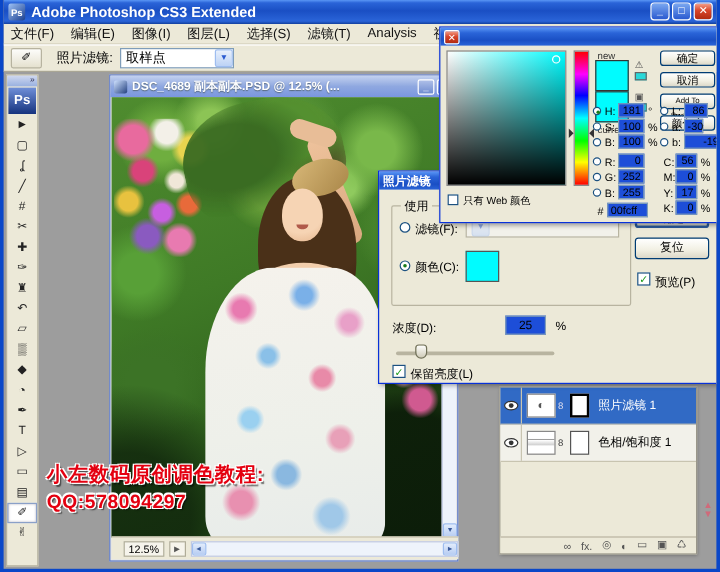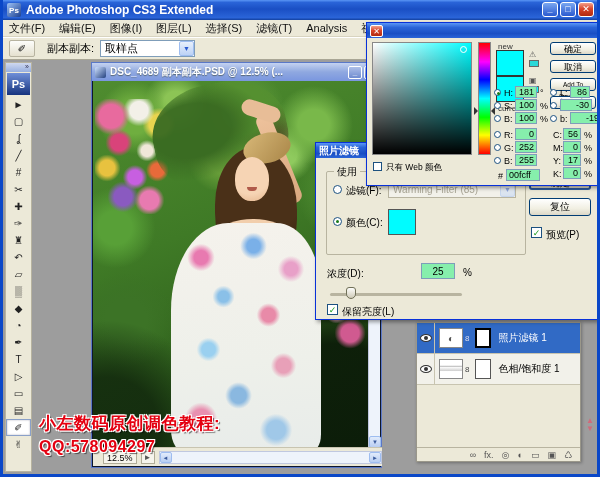--- a/index.html
+++ b/index.html
@@ -41,21 +41,21 @@
     border:1px solid #b7b3a0; z-index:6; }
   .toolbox-head { height:9px; background:linear-gradient(#cfd8ef,#98b0e0); color:#335; font-size:7px;
     line-height:8px; text-align:right; padding-right:2px; }
   .ps-logo { height:22px; margin:1px; background:linear-gradient(180deg,#6f8fd8,#16337e);
     color:#fff; font-weight:bold; font-size:11px; display:flex; align-items:center; justify-content:center; }
   .tool { height:17px; display:flex; align-items:center; justify-content:center; font-size:10px; color:#222; }
   .tool.selected { background:#fff; border:1px solid #8aa0c8; box-shadow:inset 0 0 2px #aab; }
 
   
   .docwin { position:absolute; left:88px; top:62px; width:291px; height:406px; z-index:2;
-    background:#0f172a; border:1px solid #5a78c8; }
+    background:#e5e5e5; border:1px solid #5a78c8; }
   .doc-titlebar { height:18px; background:linear-gradient(180deg,#c4d2f0,#8fa8e0 50%,#7a96df);
     color:#fff; font-size:10px; font-weight:bold; display:flex; align-items:center; padding:0 3px; }
   .doc-icon { width:11px; height:11px; margin-right:4px; border-radius:2px;
     background:linear-gradient(135deg,#cfe2ff,#23407f); }
   .doc-title { flex:1; white-space:nowrap; overflow:hidden; text-shadow:0 1px 1px #567; }
   .doc-btn { width:14px; height:13px; border:1px solid #fff; border-radius:2px; margin-left:2px;
     background:linear-gradient(#aebfe8,#6f8cd0); color:#fff; font-size:8px; line-height:11px; text-align:center; }
 
   
   .photo { position:absolute; left:1px; top:18px; width:276px; height:367px; overflow:hidden;
@@ -117,21 +117,21 @@
   .neckline { left:128px; top:138px; width:64px; height:26px; border-radius:50%; background:#f2ceac; }
   .flowers-right { left:222px; top:178px; width:54px; height:95px;
     background:
       radial-gradient(circle at 30% 20%, #e87ab0 0 12%, transparent 20%),
       radial-gradient(circle at 70% 35%, #d966a0 0 11%, transparent 19%),
       radial-gradient(circle at 40% 55%, #e8a0c8 0 12%, transparent 20%),
       radial-gradient(circle at 65% 78%, #d05a90 0 11%, transparent 19%); }
 
   .watermark { position:absolute; left:36px; top:384px; z-index:4; color:#e40010; font-weight:bold;
     text-shadow:-1px -1px 0 #fff,1px -1px 0 #fff,-1px 1px 0 #fff,1px 1px 0 #fff,2px 2px 1px rgba(0,0,0,.55);
-    line-height:23px; letter-spacing:.5px;margin-top:28px; }
+    line-height:23px; letter-spacing:.5px; }
   .wm1 { font-size:17px; } .wm2 { font-size:16px; } .wm3 { font-size:16px; }
 
   
   .vscroll { position:absolute; right:1px; top:18px; width:12px; height:367px; background:#eef3fb; border-left:1px solid #c0c8e0; }
   .scroll-btn { position:absolute; left:0; width:12px; height:12px; background:linear-gradient(#e2ecfc,#b8cdf2);
     border:1px solid #9ebdf0; border-radius:2px; font-size:6px; color:#3a5a9c; text-align:center; line-height:11px; }
   .statusrow { position:absolute; left:1px; bottom:1px; width:289px; height:19px; background:#ece9d8;
     display:flex; align-items:center; border-top:1px solid #c8c4b0; }
   .zoom-box { margin-left:10px; padding:0 3px; font-size:9px; background:#f6f4ec; border:1px solid #b0ac98; height:13px; line-height:12px; }
   .status-ic { margin-left:4px; width:14px; height:13px; border:1px solid #b0ac98; background:#f6f4ec; font-size:8px; text-align:center; line-height:12px; color:#555; }
@@ -141,21 +141,21 @@
 
   
   .dialog { position:absolute; background:#ece9d8; border:1px solid #0831d9; box-shadow:2px 2px 4px rgba(0,0,0,.4); }
   .dlg-titlebar { height:15px; background:linear-gradient(180deg,#5a96f5,#2a64d8 30%,#1a4fc4 70%,#2a64d8);
     color:#fff; font-size:10px; font-weight:bold; display:flex; align-items:center; padding:0 3px; }
   .dlg-title { flex:1; white-space:nowrap; overflow:hidden; }
   .dlg-close { width:13px; height:12px; border:1px solid #fff; border-radius:2px; text-align:center; line-height:11px;
     font-size:8px; color:#fff; background:linear-gradient(180deg,#f3a08a,#d8452a 45%,#b02a10); }
   .xp-btn { position:absolute; border:1px solid #003c74; border-radius:3px; font-size:10px;
     background:linear-gradient(#ffffff,#f1efe2 60%,#dcd8c8); text-align:center; color:#000; }
-  .field-box { position:absolute; background:#86efac; border:1px solid #7f9db9; font-size:9px; text-align:right; padding:0 2px; height:12px; line-height:11px; }
+  .field-box { position:absolute; background:#1d4ed8; border:1px solid #7f9db9; font-size:9px; text-align:right; padding:0 2px; height:12px; line-height:11px; }
   .rlabel { position:absolute; font-size:9px; }
   .radio { position:absolute; width:9px; height:9px; border:1px solid #1c5180; border-radius:50%; background:#fff; }
   .radio.on::after { content:""; position:absolute; left:2px; top:2px; width:3px; height:3px; border-radius:50%; background:#1a7a1a; }
   .checkbox { position:absolute; width:11px; height:11px; background:#fff; border:1px solid #1c5180; font-size:9px;
     color:#1a9a1a; font-weight:bold; line-height:10px; text-align:center; }
 
   
   #color-picker { left:363px; top:22px; width:233px; height:164px; z-index:9; }
   .cp-field { position:absolute; left:5px; top:19px; width:100px; height:113px; border:1px solid #888;
     background:linear-gradient(to bottom, rgba(0,0,0,0) 0%, #000 100%),
@@ -228,21 +228,21 @@
   <span class="menu-item">图层(L)</span>
   <span class="menu-item">选择(S)</span>
   <span class="menu-item">滤镜(T)</span>
   <span class="menu-item">Analysis</span>
   <span class="menu-item">视图(V)</span>
   <span class="menu-item">窗口(W)</span>
 </div>
 
 <div class="optionsbar">
   <div class="tool-chip">✐</div>
-  <span class="opt-label">副本副本:</span>
+  <span class="opt-label">照片滤镜:</span>
   <div class="combo">
     <span>取样点</span>
     <span class="combo-arrow">▼</span>
   </div>
 </div>
 
 <div class="toolbox">
   <div class="toolbox-head">»</div>
   <div class="ps-logo">Ps</div>
   <div class="tool">►</div>
@@ -310,21 +310,20 @@
 
 <div class="dialog" id="photo-filter">
   <div class="dlg-titlebar">
     <span class="dlg-title">照片滤镜</span>
   </div>
   <div class="group-box"></div>
   <span class="group-label">使用</span>
   <div class="radio" style="left:17px;top:42px"></div>
   <span class="rlabel" style="left:30px;top:41px;font-size:10px">滤镜(F):</span>
   <div class="pf-combo">
-    <span>Warming Filter (85)</span>
     <span class="combo-arrow">▼</span>
   </div>
   <div class="radio on" style="left:17px;top:74px"></div>
   <span class="rlabel" style="left:30px;top:73px;font-size:10px">颜色(C):</span>
   <div class="pf-swatch"></div>
   <div class="xp-btn" style="left:213px;top:30px;width:62px;height:17px;line-height:16px;border-width:2px;border-color:#2a5a9c">确定</div>
   <div class="xp-btn" style="left:213px;top:55px;width:62px;height:18px;line-height:16px">复位</div>
   <div class="checkbox" style="left:215px;top:84px">✓</div>
   <span class="rlabel" style="left:230px;top:85px;font-size:10px">预览(P)</span>
   <span class="rlabel" style="left:11px;top:124px;font-size:10px">浓度(D):</span>
@@ -380,21 +379,21 @@
   <span class="rlabel" style="left:137px;top:133px">B:</span>
   <div class="field-box" style="left:148px;top:131px;width:22px">255</div>
   <span class="rlabel" style="left:131px;top:148px">#</span>
   <div class="field-box" style="left:139px;top:146px;width:34px;text-align:left">00fcff</div>
 
   <div class="radio" style="left:183px;top:66px;width:7px;height:7px"></div>
   <span class="rlabel" style="left:193px;top:65px">L:</span>
   <div class="field-box" style="left:203px;top:63px;width:20px">86</div>
   <div class="radio" style="left:183px;top:79px;width:7px;height:7px"></div>
   <span class="rlabel" style="left:193px;top:78px">a:</span>
-  <div class="field-box" style="left:193px;top:76px;width:32px">-30</div>
+  <div class="field-box" style="left:203px;top:76px;width:16px">-30</div>
   <div class="radio" style="left:183px;top:92px;width:7px;height:7px"></div>
   <span class="rlabel" style="left:193px;top:91px">b:</span>
   <div class="field-box" style="left:203px;top:89px;width:32px">-19</div>
 
   <span class="rlabel" style="left:186px;top:107px">C:</span>
   <div class="field-box" style="left:196px;top:105px;width:18px">56</div>
   <span class="rlabel" style="left:217px;top:107px">%</span>
   <span class="rlabel" style="left:186px;top:120px">M:</span>
   <div class="field-box" style="left:196px;top:118px;width:18px">0</div>
   <span class="rlabel" style="left:217px;top:120px">%</span>

